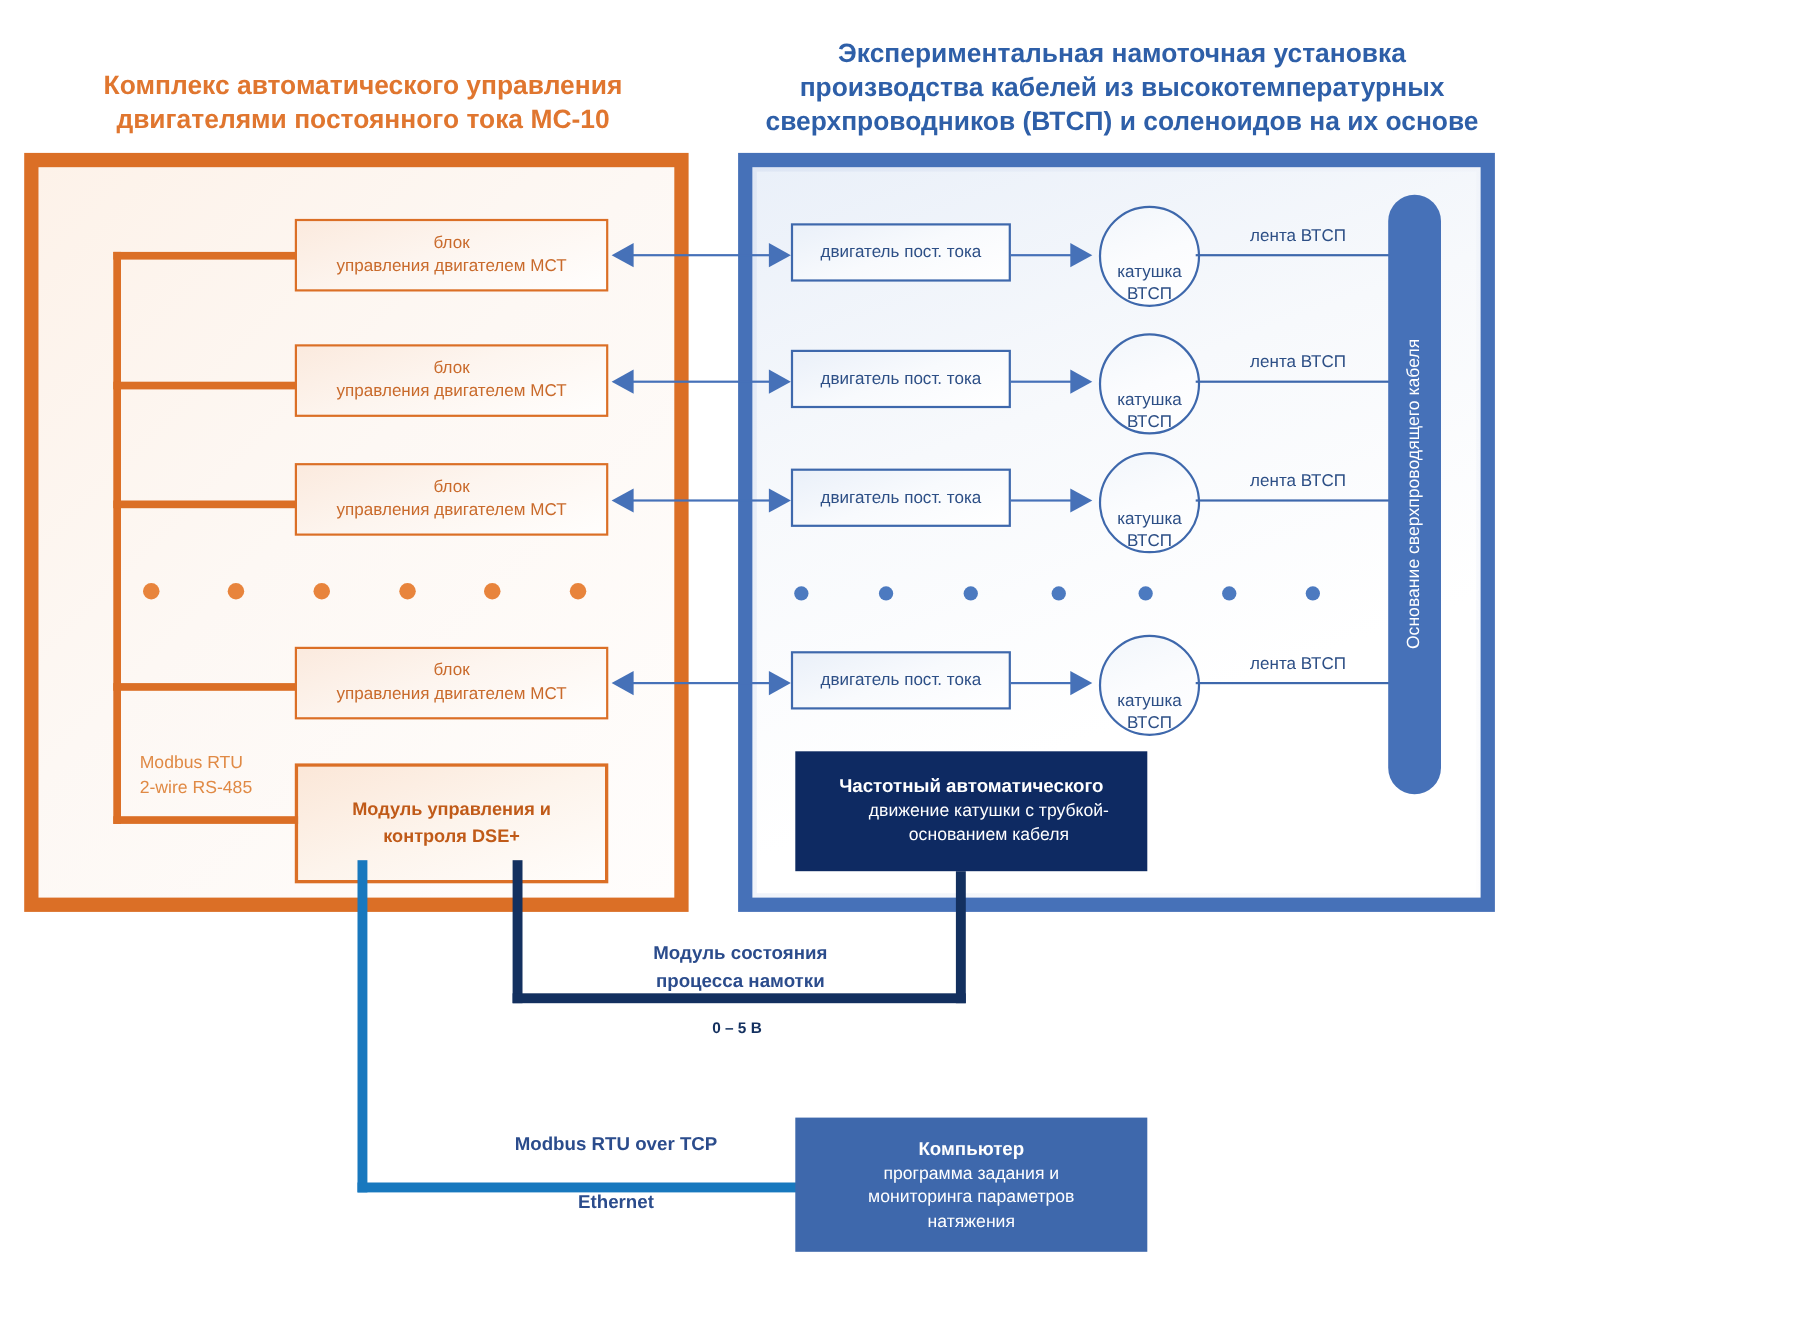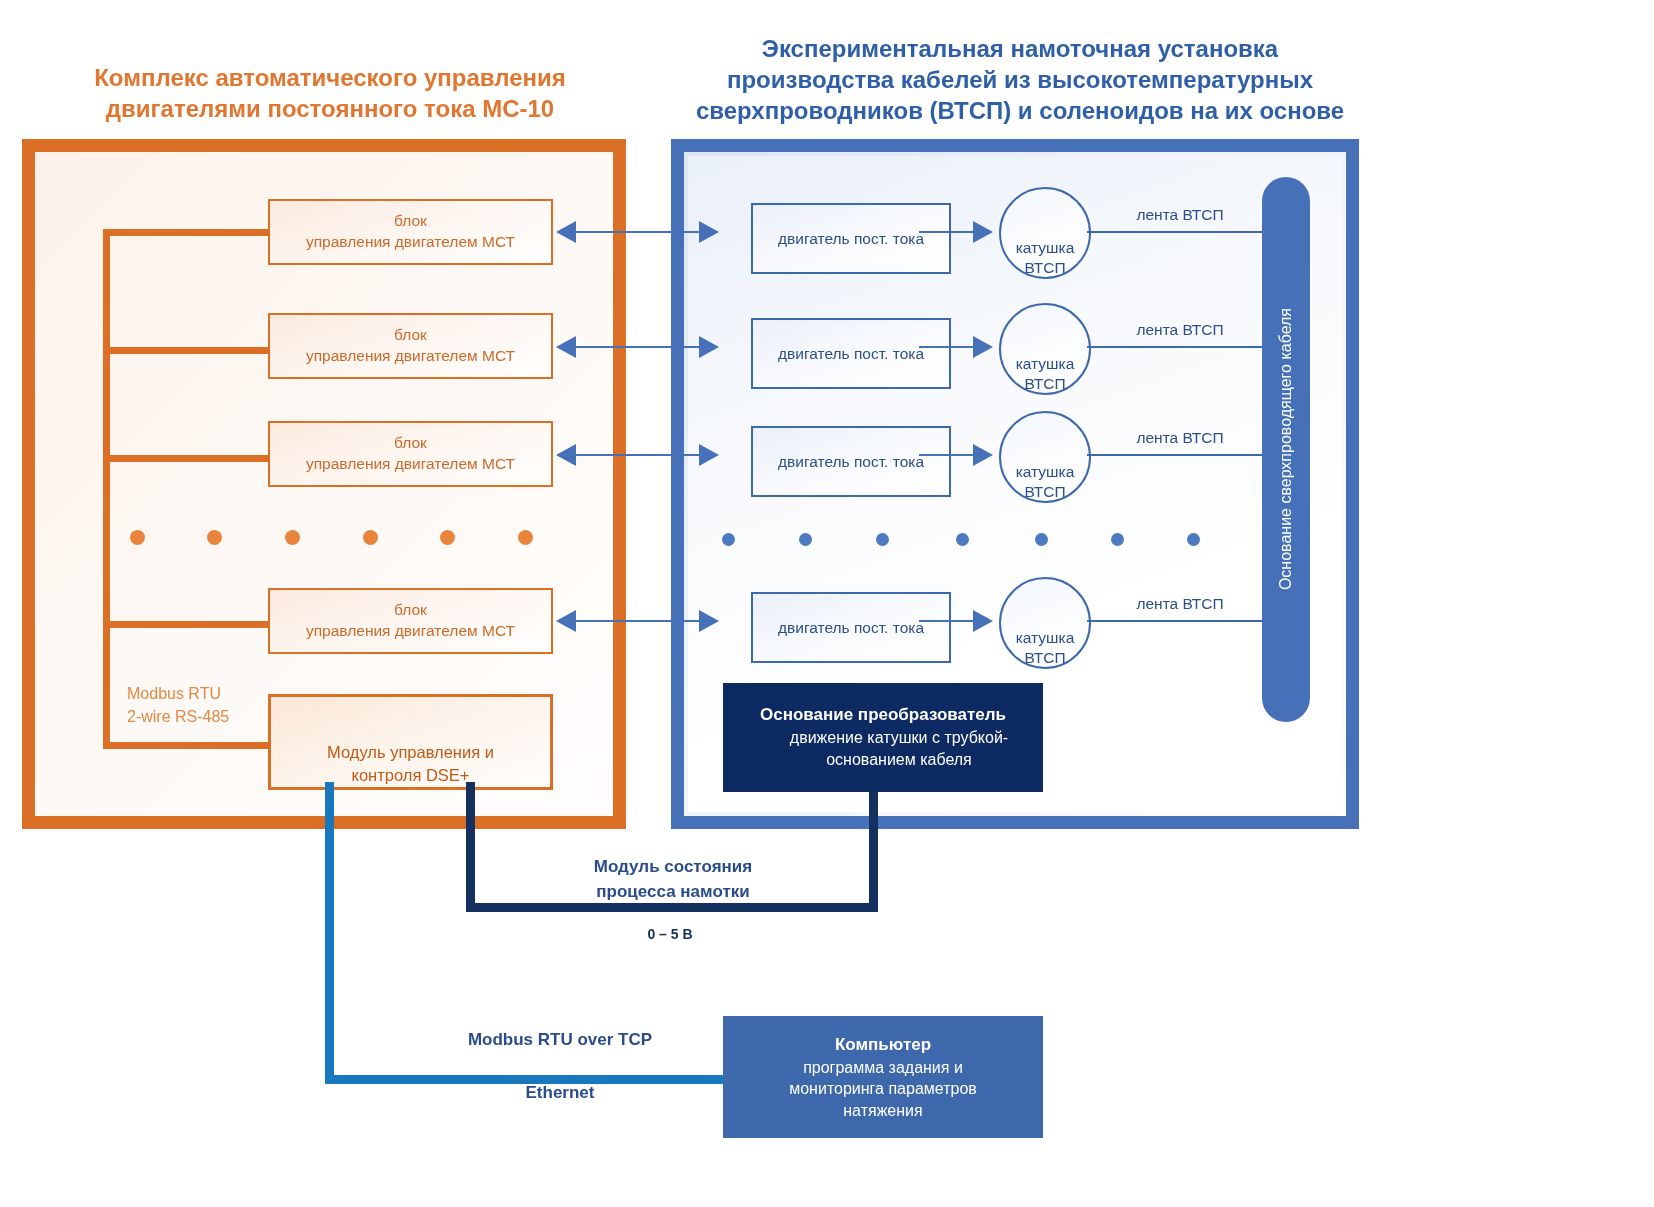--- a/index.html
+++ b/index.html
@@ -23,30 +23,30 @@
       display:flex;align-items:center;justify-content:center;text-align:center;
       font-size:15.5px;color:#C96A2B;line-height:1.35;padding:15px 6px;}
   
   .o-bus-v{position:absolute;background:#DB6F26;width:7px;}
   .o-bus-h{position:absolute;background:#DB6F26;height:7px;}
   
   .dot{position:absolute;border-radius:50%;}
   .dot-o{width:15px;height:15px;background:#E8843C;}
   .dot-b{width:13px;height:13px;background:#4C7AC0;}
   
-  #dse-module{left:268px;top:694px;width:285px;height:96px;border:3px solid #DB6F26;box-sizing:border-box;
+  #dse-module{left:268px;top:694px;width:285px;height:109px;border:3px solid #DB6F26;box-sizing:border-box;
       background:linear-gradient(160deg,#fbe7d8 0%,#fdf4ec 50%,#fffdfb 100%);
-      display:flex;align-items:flex-end;justify-content:center;text-align:center;
-      font-size:16.5px;font-weight:normal;color:#C05A18;line-height:1.4;padding:0 8px;}
+      display:flex;align-items:center;justify-content:center;text-align:center;
+      font-size:16.5px;font-weight:bold;color:#C05A18;line-height:1.4;padding:0 8px;}
   #modbus-rtu-label{left:127px;top:682px;width:140px;font-size:16px;color:#E08A45;line-height:1.45;}
   
-  .motor-box{position:absolute;width:200px;height:71px;border:2px solid #3E68AC;box-sizing:border-box;
+  .motor-box{position:absolute;width:200px;height:53px;border:2px solid #3E68AC;box-sizing:border-box;
       background:linear-gradient(160deg,#eaf0f9 0%,#f8fafd 50%,#ffffff 100%);
       display:flex;align-items:center;justify-content:center;
-      font-size:15.5px;color:#2D4F86;margin-left:32px;}
+      font-size:15.5px;color:#2D4F86;}
   
   .coil{position:absolute;width:88px;height:88px;border:2px solid #3E68AC;border-radius:50%;
       background:linear-gradient(160deg,#f2f6fb 0%,#fbfcfe 50%,#ffffff 100%);
       display:flex;flex-direction:column;align-items:center;justify-content:flex-end;
       font-size:15.5px;color:#2D4F86;line-height:1.25;}
   
   .tape-label{position:absolute;font-size:15.5px;color:#2D4F86;text-align:center;width:160px;}
   .tape-line{position:absolute;height:2px;background:#3E68AC;}
   
   .ln-h{position:absolute;height:2px;background:#4671B8;}
@@ -203,21 +203,21 @@
 <div class="ln-h" style="left:566px;top:620px;width:150px;"></div>
 <div class="arrow-l" style="left:556px;top:610px;"></div>
 <div class="arrow-r" style="left:699px;top:610px;"></div>
 
 <div class="abs" id="cable-base"></div>
 <div id="cable-base-text">
   <span>Основание сверхпроводящего кабеля</span>
 </div>
 
 <div class="abs" id="freq-conv">
-  <div class="t1">Основание преобразователь</div>
+  <div class="t1">Частотный автоматического</div>
   <div class="t2">движение катушки с трубкой-</div>
   <div class="t2">основанием кабеля</div>
 </div>
 
 <div class="navy-seg" style="left:466px;top:782px;width:9px;height:130px;"></div>
 <div class="navy-seg" style="left:466px;top:903px;width:412px;height:9px;"></div>
 <div class="navy-seg" style="left:869px;top:792px;width:9px;height:120px;"></div>
 <div id="signal-label" class="abs">
   <span>Модуль состояния</span><br>
   <span>процесса намотки</span>

